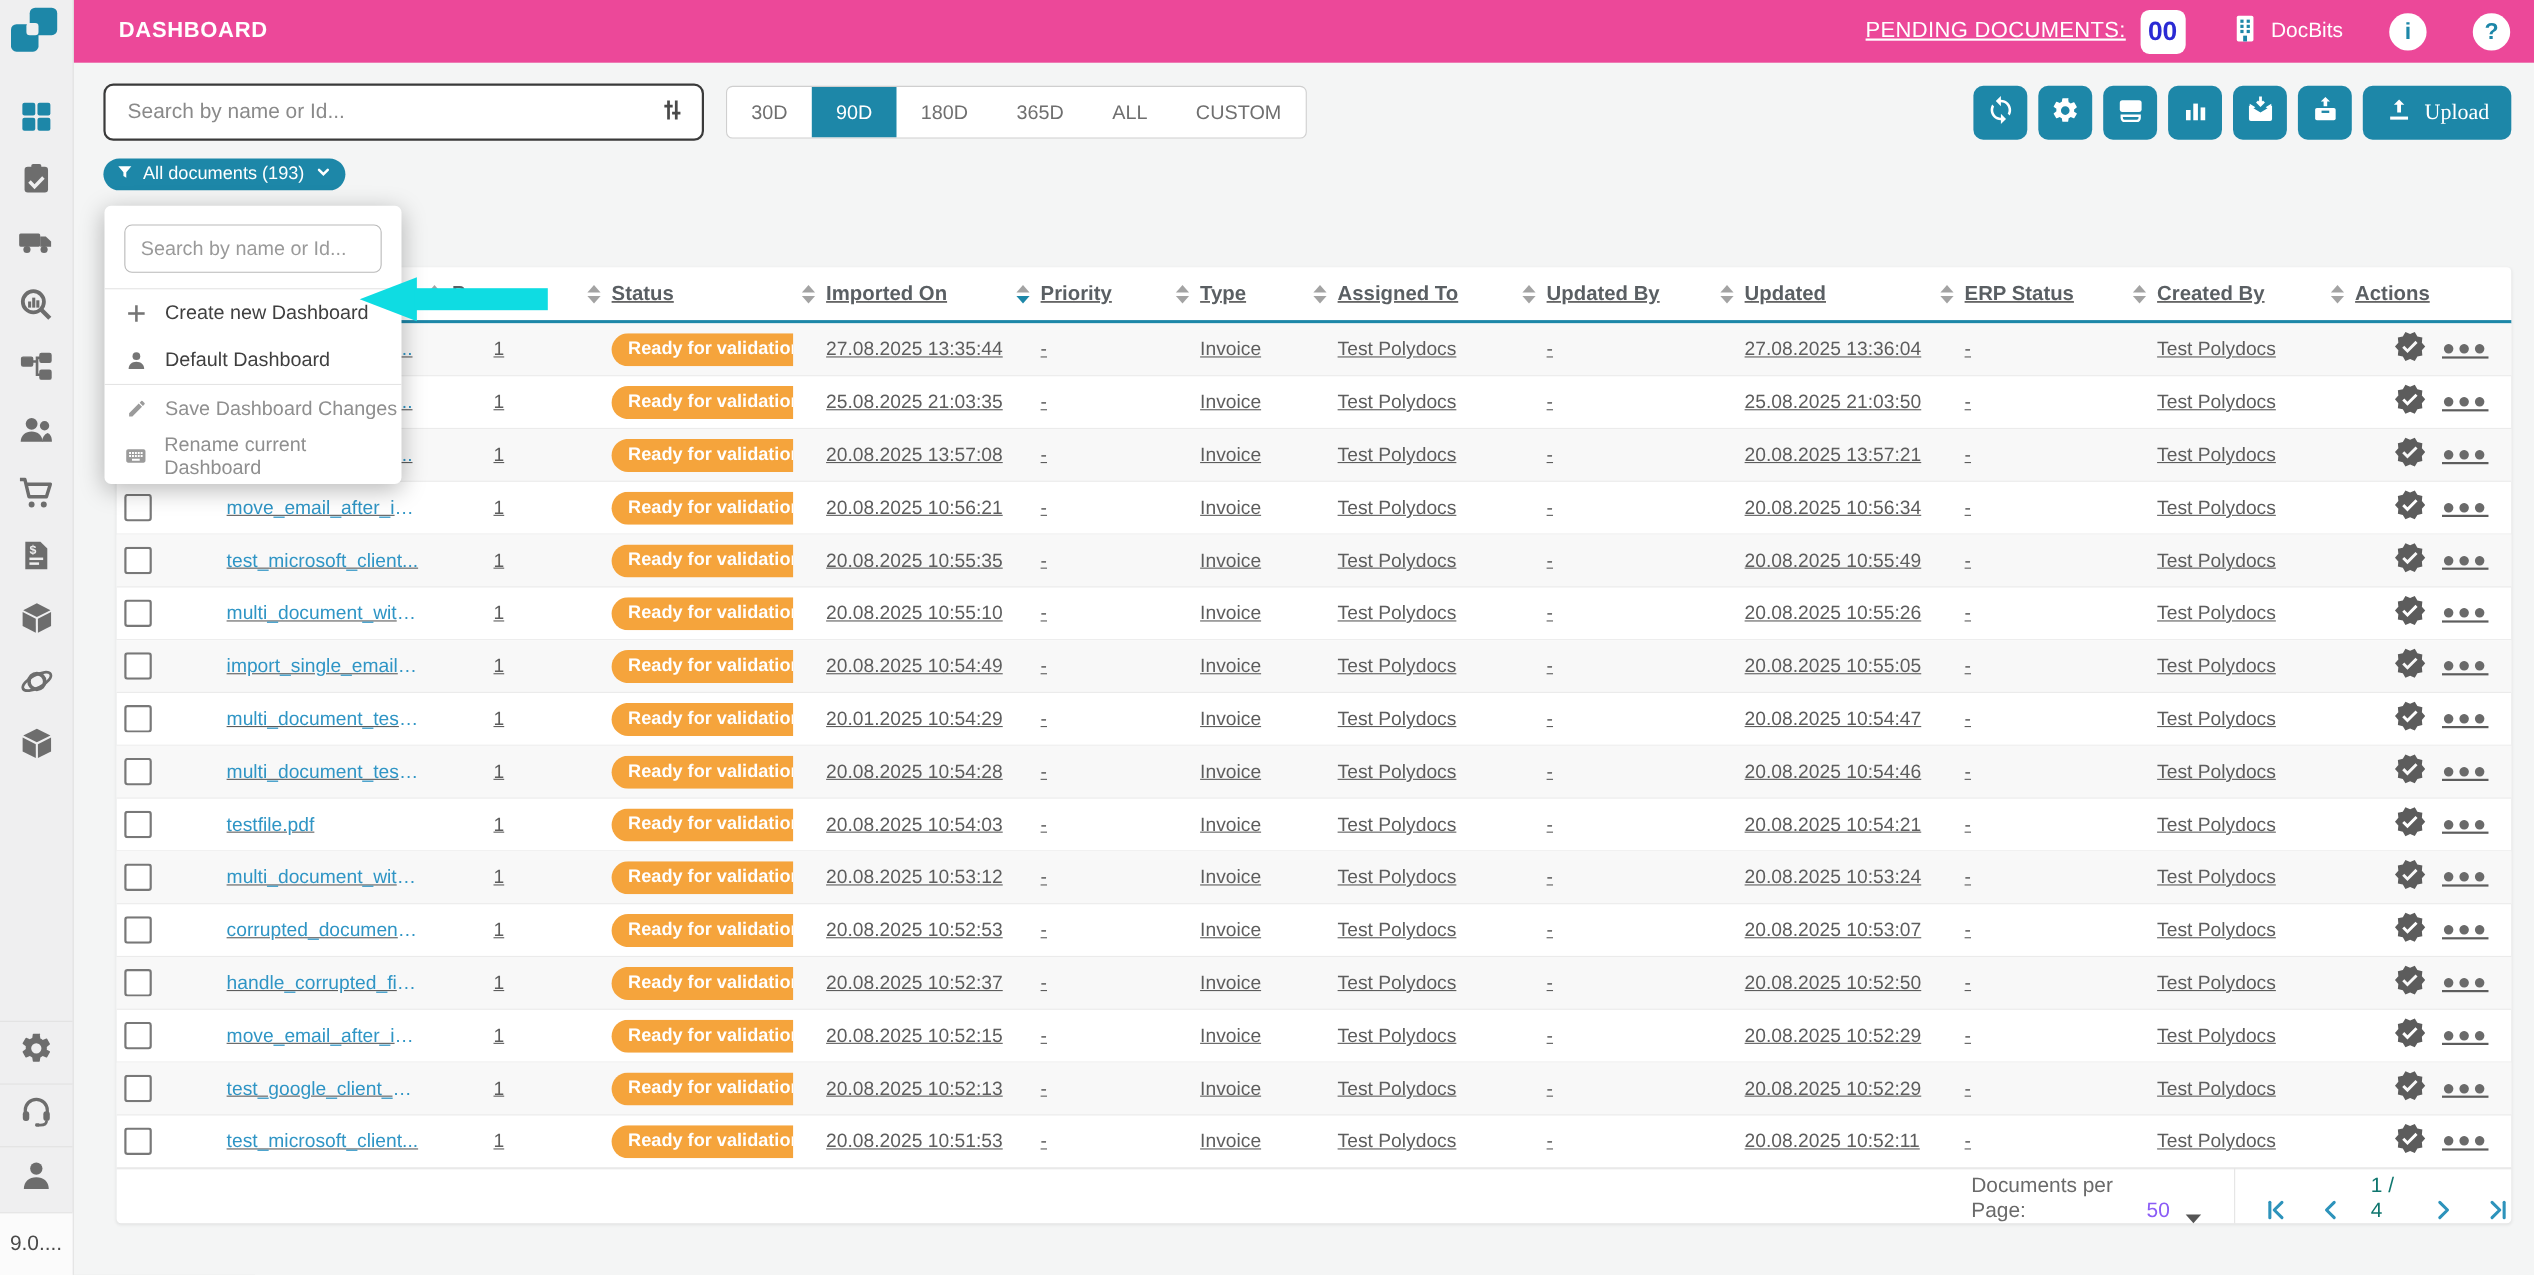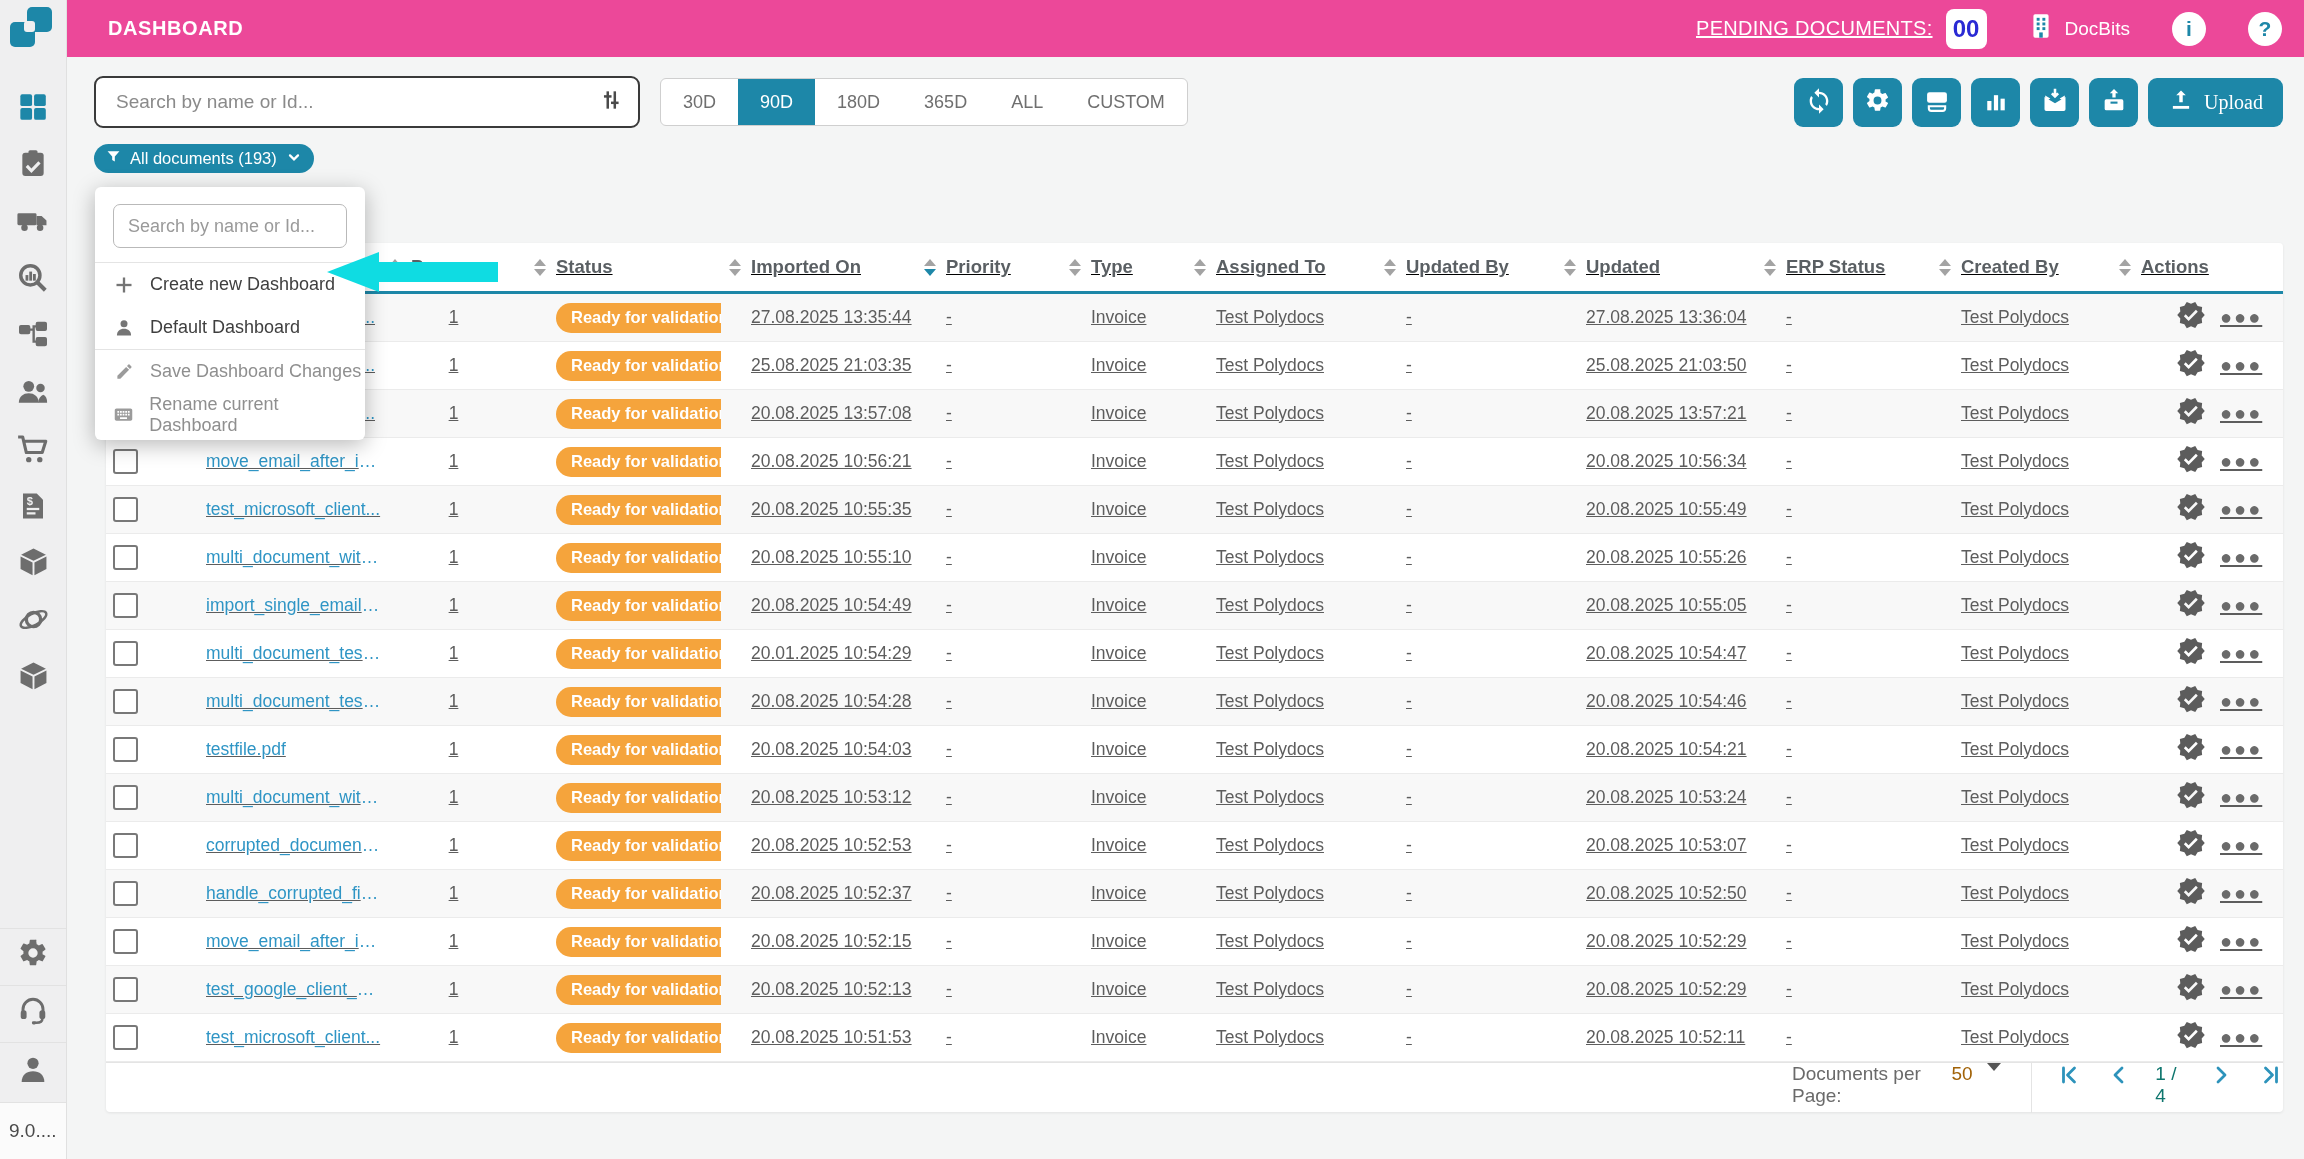--- a/index.html
+++ b/index.html
@@ -76,23 +76,23 @@
   .cell-check{padding-left:7px;}
   .checkbox{width:25px;height:25px;border:2px solid #787878;border-radius:3px;background:#fff;box-sizing:border-box;cursor:pointer;}
   .cell-name{padding-left:10px;color:#2f95c5;cursor:pointer;max-width:183px;text-overflow:ellipsis;}
   .cell-name.covered{text-align:right;padding-right:6px;}
   .cell-pages{text-align:center;padding-left:0;}
   .badge{display:inline-flex;align-items:center;height:30px;background:#f5a43c;border-radius:15px;color:#fff;font-size:16.5px;font-weight:bold;padding:0 15px;}
   .cell-actions{display:flex;align-items:center;gap:14px;padding-left:65px;color:#5c5c5c;}
   .dots{font-size:20px;letter-spacing:2px;color:#6a6a6a;cursor:pointer;}
 
   
-  .tfoot{position:absolute;left:0;bottom:0;width:100%;height:50px;display:flex;align-items:flex-start;border-top:1px solid #e4e4e4;box-sizing:border-box;}
+  .tfoot{position:absolute;left:0;bottom:0;width:100%;height:50px;display:flex;align-items:flex-end;border-top:1px solid #e4e4e4;box-sizing:border-box;}
   .pp-label{margin-left:1686px;font-size:19px;color:#6a6a6a;}
-  .pp-value{font-size:19px;color:#a16207;margin-left:12px;}
+  .pp-value{font-size:19px;color:#8b5cf6;margin-left:12px;}
   .pp-caret{width:0;height:0;border-left:7px solid transparent;border-right:7px solid transparent;border-top:8px solid #555;margin-left:14px;cursor:pointer;}
   .pg-sep{width:1px;height:50px;background:#e4e4e4;margin-left:30px;}
   .pg-btn{color:#2d93bb;margin-left:26px;cursor:pointer;display:flex;align-items:center;}
   .pg-info{font-size:19px;color:#0f766e;margin-left:24px;}
   .pg-info+ .pg-btn{margin-left:24px;}
 </style>
 </head>
 <body>
 
 <div class="screen">

